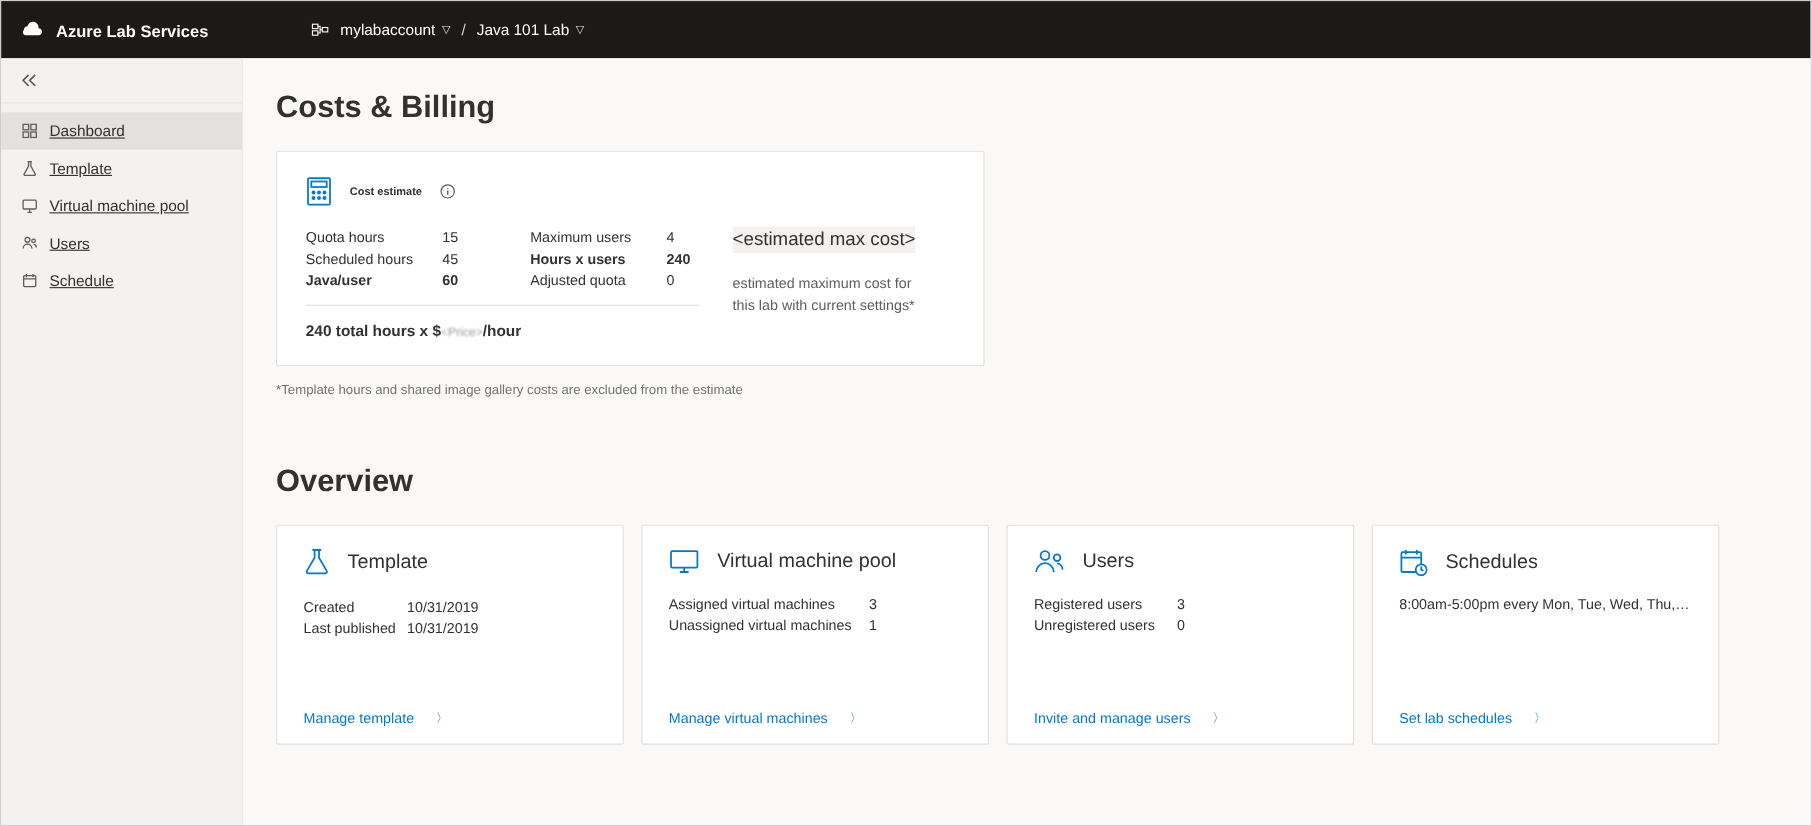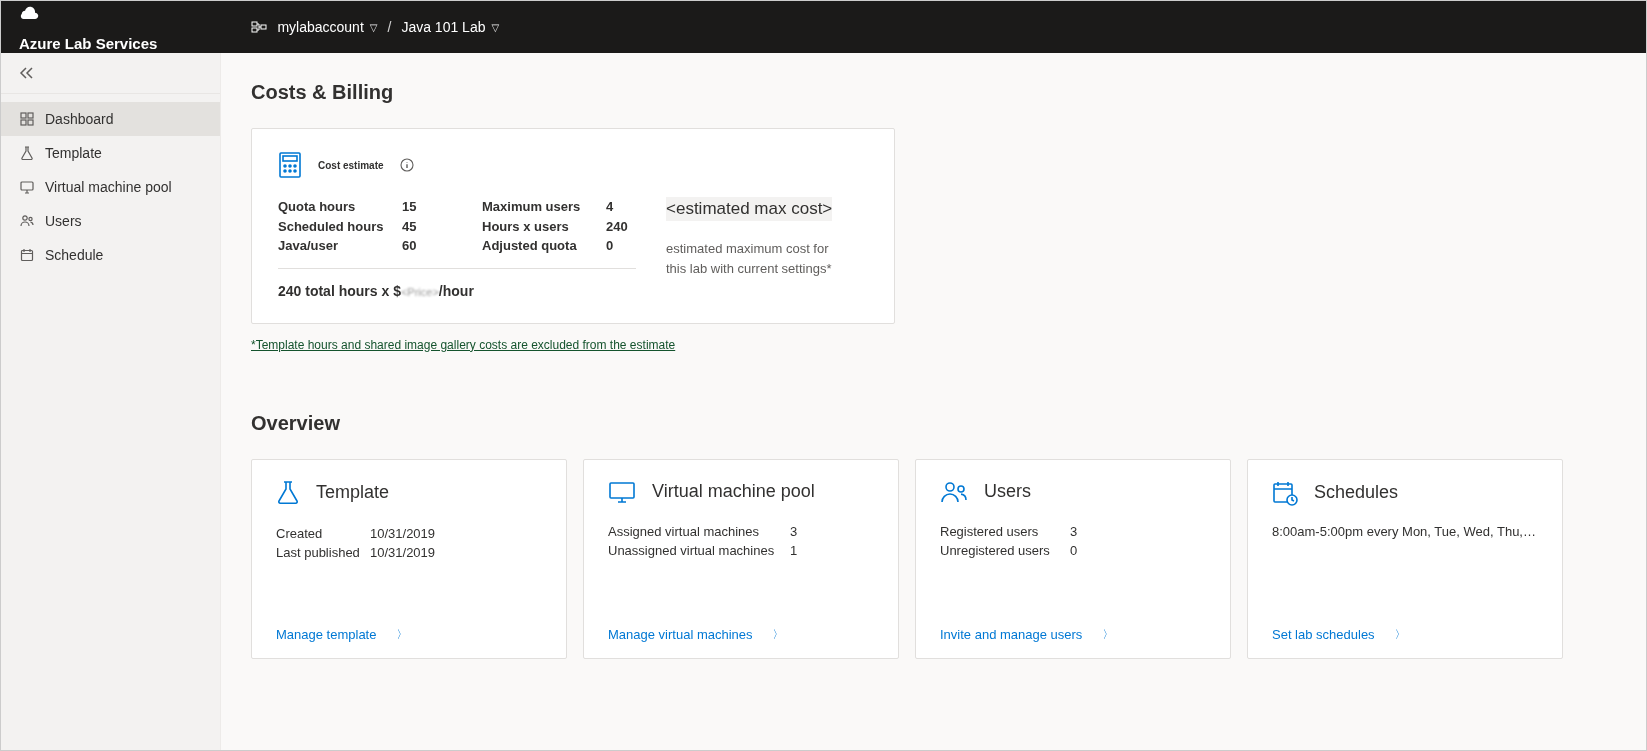--- a/index.html
+++ b/index.html
@@ -1,64 +1,64 @@
 <!DOCTYPE html>
 <html><head>
   <meta charset="utf-8">
   <style>
     * { box-sizing: border-box; margin: 0; padding: 0; }
     body { font-family: "Segoe UI", -apple-system, sans-serif; font-size: 14px; color: #323130; background: #faf9f8; width: 1647px; height: 751px; overflow: hidden; border: 1px solid #ccc; }
     
     
     .topbar { background: #1b1a19; color: #fff; height: 52px; display: flex; align-items: center; padding: 0 18px; gap: 14px; }
-    .topbar .logo { display: flex; align-items: flex-start; gap: 10px; flex-direction: column; }
+    .topbar .logo { display: flex; align-items: flex-end; gap: 10px; }
     .topbar .logo svg { width: 22px; height: 22px; }
     .topbar .brand { font-weight: 600; font-size: 15px; }
     .topbar .breadcrumb { display: flex; align-items: center; gap: 10px; margin-left: 60px; font-size: 14px; padding-left: 20px; }
     .topbar .bc-item { display: flex; align-items: center; gap: 6px; cursor: pointer; }
     .topbar .chev { font-size: 10px; opacity: .9; }
     .topbar .sep { opacity: .8; }
     
     
     .shell { display: flex; height: calc(751px - 54px); }
     .sidebar { width: 220px; background: #f3f2f1; border-right: 1px solid #edebe9; }
     .sidebar .collapse { padding: 14px 18px; color: #605e5c; cursor: pointer; border-bottom: 1px solid #e8e6e4; }
-    .sidebar .nav { padding: 8px 0 0 0; }
+    .sidebar .nav { padding: 8px 0 0 0; text-decoration: underline; }
     .sidebar .nav-item { display: flex; align-items: center; gap: 10px; padding: 9px 18px; cursor: pointer; color: #323130; }
     .sidebar .nav-item.active { background: #e3e1de; font-weight: 400; }
     .sidebar .nav-icon { width: 16px; display: inline-flex; justify-content: center; color: #605e5c; }
     
     .main { flex: 1; padding: 28px 30px; overflow: auto; background: #faf9f8; }
-    h1.section { font-size: 20px; font-weight: 600; margin-bottom: 24px; color: #323130; }
+    h1.section { font-size: 28px; font-weight: 600; margin-bottom: 24px; color: #323130; }
     h1.section.second { margin-top: 60px; }
     
     .card { background: #fff; border: 1px solid #e1dfdd; border-radius: 2px; }
     .cost-card { width: 644px; padding: 22px 26px 24px 26px; }
     .cost-head { display: flex; align-items: center; gap: 16px; margin-bottom: 18px; }
     .cost-head .ci { color: #0078d4; }
     .cost-head .title { font-weight: 600; font-size: 10px; }
     .cost-head .info { color: #605e5c; font-size: 13px; }
     
     .cost-body { display: flex; gap: 30px; }
     .cost-col { font-size: 13px; }
-    .cost-row { display: flex; gap: 14px; line-height: 1.5; font-weight: bold; }
+    .cost-row { display: flex; gap: 14px; line-height: 1.5; }
     .cost-row .lbl { width: 110px; color: #323130; }
     .cost-row .val { width: 30px; }
     .cost-row.bold { font-weight: 600; }
     .cost-left { border-bottom: 1px solid #e1dfdd; padding-bottom: 12px; }
     .cost-leftwrap { display: flex; flex-direction: column; gap: 0; }
     .cost-totalrow { margin-top: 14px; font-size: 14px; }
     .cost-totalrow b { font-weight: 600; }
     .smudge { filter: blur(1px); opacity: .5; font-size: 11px; }
     
     .cost-right { flex: 0 0 200px; }
     .cost-right .bignum { font-size: 17px; font-weight: 400; background: #f3f2f1; padding: 2px 0; display:inline-block; margin-bottom: 18px; filter: blur(0.3px); }
     .cost-right .caption { font-size: 13px; color: #605e5c; line-height: 1.5; max-width: 170px; }
     
-    .footnote { font-size: 12px; color: #14532d; margin-top: 14px; text-decoration: underline; }
+    .footnote { font-size: 12px; color: #737373; margin-top: 14px; }
     
     
     .cards-row { display: flex; gap: 16px; }
     .ocard { background: #fff; border: 1px solid #e1dfdd; border-radius: 2px; width: 316px; height: 200px; display: flex; flex-direction: column; padding: 20px 24px 0 24px; position: relative; }
     .ocard-head { display: flex; align-items: center; gap: 16px; margin-bottom: 18px; }
     .ocard-head .oi { color: #0078d4; }
     .ocard-head .title { font-size: 18px; font-weight: 400; color: #323130; }
     .ocard-body { font-size: 13px; color: #323130; }
     .orow { display: flex; line-height: 1.5; }
     .orow .olbl { width: 182px; }

